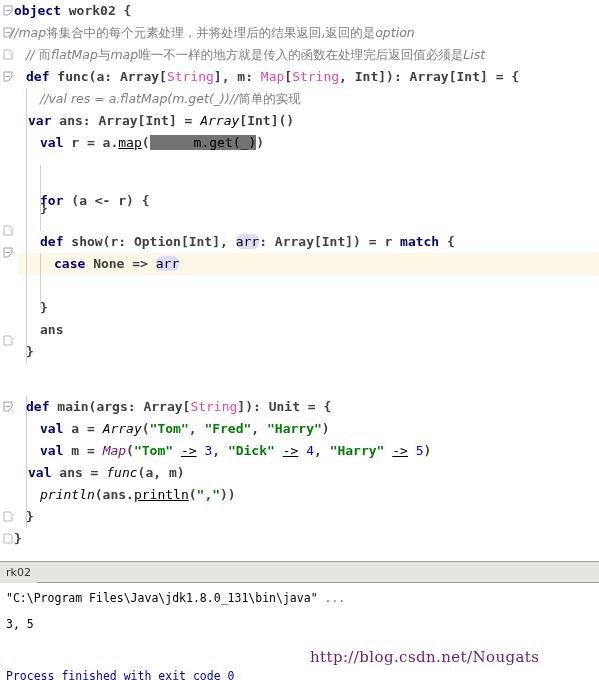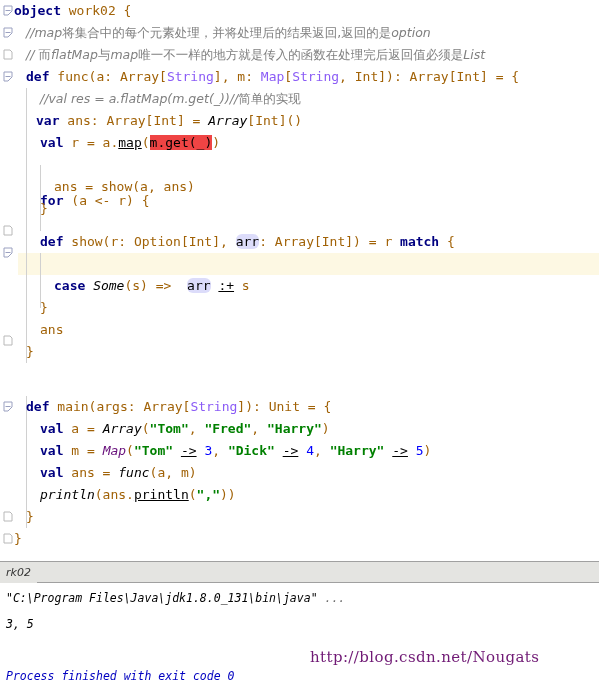--- a/index.html
+++ b/index.html
@@ -67,39 +67,38 @@
     line-height: 22px;
     white-space: pre;
     font-family: "DejaVu Sans Mono", monospace;
     font-size: 13px;
     color: #000000;
     letter-spacing: 0px;
   }
 
   
   .kw   { color: #000080; font-weight: bold; }
-  .type { color: #8b5cf6; }
+  .type { color: #ec4899; }
   .str  { color: #008000; font-weight: bold; }
   .num  { color: #0000ff; }
   .cmt  { color: #808080; font-style: italic; }
   .cmt-cn { color: #808080; font-style: normal; font-family: "DejaVu Sans", sans-serif; }
   .ital { font-style: italic; }
   .purple { color: #660e7a; font-style: italic; }
   .und  { text-decoration: underline; }
-  .hl-y { background: #ef4444; }
+  .hl-y { background: #737373; padding-left: 44px; }
   .hl-b { background: #dcdcfa; border-radius: 6px; }
-  .plain { color: #a16207; }
+  .plain { color: #404040; font-weight: bold; }
 
   
   #console-panel {
     position: absolute;
     left: 0; top: 561px;
     width: 599px; height: 119px;
     background: #ffffff;
-    font-style: italic;
   }
   #console-tabbar {
     position: absolute;
     left: 0; top: 0;
     width: 599px; height: 22px;
     background: #e4e4e1;
     border-top: 1px solid #a0a0a0;
     border-bottom: 1px solid #a0a0a0;
     box-sizing: border-box;
   }
@@ -210,56 +209,55 @@
         <svg width="11" height="11" viewBox="0 0 11 11">
           <path d="M1 1 H7 L9 3 V10 H1 Z" fill="none" stroke="#b8b8b8" stroke-width="1"></path>
         </svg>
       </div>
   </div>
 
   <div id="code">
 
     <div class="ln" style="top:0px; left:14px;"><span class="kw">object</span> <span class="plain">work02 {</span></div>
 
-    <div class="ln cmt-cn" style="top:22px; left:26px; font-size:12.5px;"><span class="cmt">//map</span>将集合中的每个元素处理，并将处理后的结果返回,返回的是<span class="cmt">option</span></div>
+    <div class="ln cmt-cn" style="top:22px; left:10px; font-size:12.5px;"><span class="cmt">//map</span>将集合中的每个元素处理，并将处理后的结果返回,返回的是<span class="cmt">option</span></div>
 
     <div class="ln cmt-cn" style="top:44px; left:26px; font-size:12.5px;"><span class="cmt">// </span>而<span class="cmt">flatMap</span>与<span class="cmt">map</span>唯一不一样的地方就是传入的函数在处理完后返回值必须是<span class="cmt">List</span></div>
 
     <div class="ln" style="top:66px; left:26px;"><span class="kw">def</span> <span class="plain">func(a: Array[</span><span class="type">String</span><span class="plain">], m: </span><span class="type">Map</span><span class="plain">[</span><span class="type">String</span><span class="plain">, Int]): Array[Int] = {</span></div>
 
     <div class="ln cmt-cn" style="top:88px; left:40px; font-size:12.5px;text-align:center;"><span class="cmt">//val res = a.flatMap(m.get(_))//</span>简单的实现</div>
 
-    <div class="ln" style="top:110px; left:36px;"><span class="kw">var</span> <span class="plain">ans: Array[Int] = </span><span class="ital">Array</span><span class="plain">[Int]()</span></div>
+    <div class="ln" style="top:110px; left:28px;"><span class="kw">var</span> <span class="plain">ans: Array[Int] = </span><span class="ital">Array</span><span class="plain">[Int]()</span></div>
 
     <div class="ln" style="top:132px; left:40px;"><span class="kw">val</span> <span class="plain">r = a.</span><span class="und">map</span><span class="plain">(</span><span class="hl-y">m.get(_)</span><span class="plain">)</span></div>
 
     <div class="ln" style="top:154px; left:40px;margin-top:36px;"><span class="kw">for</span> <span class="plain">(a &lt;- r) {</span></div>
 
-    <div class="ln" style="top:176px; left:54px;"><span class="plain">ans = show(a, ans)</span></div>
 
     <div class="ln" style="top:198px; left:40px;"><span class="plain">}</span></div>
 
     <div class="ln" style="top:231px; left:40px;"><span class="kw">def</span> <span class="plain">show(r: Option[Int], </span><span class="hl-b">arr</span><span class="plain">: Array[Int]) = r </span><span class="kw">match</span> <span class="plain">{</span></div>
 
-
-    <div class="ln" style="top:275px; left:54px;"><span class="kw">case</span> <span class="ital">Some</span><span class="plain">(s) =&gt;  </span><span class="hl-b">arr</span> <span class="und">:+</span><span class="plain"> s</span></div>
+    <div class="ln" style="top:253px; left:54px;"><span class="kw">case</span> <span class="plain">None =&gt; </span><span class="hl-b">arr</span></div>
+
 
     <div class="ln" style="top:297px; left:40px;"><span class="plain">}</span></div>
 
     <div class="ln" style="top:319px; left:40px;"><span class="plain">ans</span></div>
 
     <div class="ln" style="top:341px; left:26px;"><span class="plain">}</span></div>
 
     <div class="ln" style="top:396px; left:26px;"><span class="kw">def</span> <span class="plain">main(args: Array[</span><span class="type">String</span><span class="plain">]): Unit = {</span></div>
 
     <div class="ln" style="top:418px; left:40px;"><span class="kw">val</span> <span class="plain">a = </span><span class="ital">Array</span><span class="plain">(</span><span class="str">"Tom"</span><span class="plain">, </span><span class="str">"Fred"</span><span class="plain">, </span><span class="str">"Harry"</span><span class="plain">)</span></div>
 
     <div class="ln" style="top:440px; left:40px;"><span class="kw">val</span> <span class="plain">m = </span><span class="purple">Map</span><span class="plain">(</span><span class="str">"Tom"</span> <span class="und">-&gt;</span> <span class="num">3</span><span class="plain">, </span><span class="str">"Dick"</span> <span class="und">-&gt;</span> <span class="num">4</span><span class="plain">, </span><span class="str">"Harry"</span> <span class="und">-&gt;</span> <span class="num">5</span><span class="plain">)</span></div>
 
-    <div class="ln" style="top:462px; left:40px;"><span class="kw">val</span> <span class="plain">ans = </span><span class="ital">func</span><span class="plain">(a, m)</span></div>
+    <div class="ln" style="top:462px; left:28px;"><span class="kw">val</span> <span class="plain">ans = </span><span class="ital">func</span><span class="plain">(a, m)</span></div>
 
     <div class="ln" style="top:484px; left:40px;"><span class="ital">println</span><span class="plain">(ans.</span><span class="und">println</span><span class="plain">(</span><span class="str">","</span><span class="plain">))</span></div>
 
     <div class="ln" style="top:506px; left:26px;"><span class="plain">}</span></div>
 
     <div class="ln" style="top:528px; left:14px;"><span class="plain">}</span></div>
 
   </div>
 </div>
 

